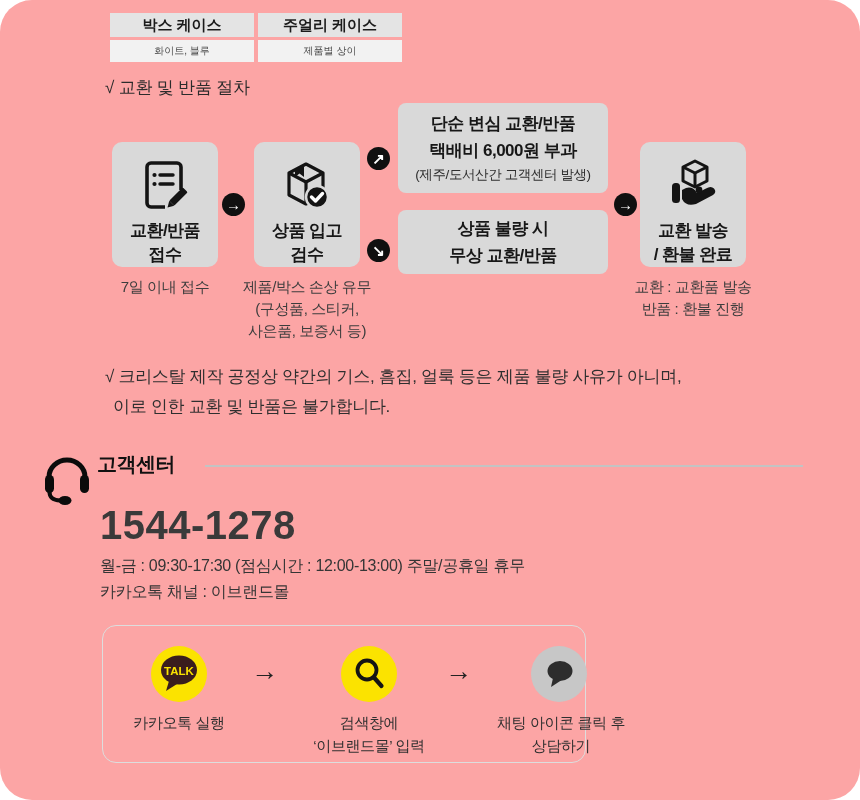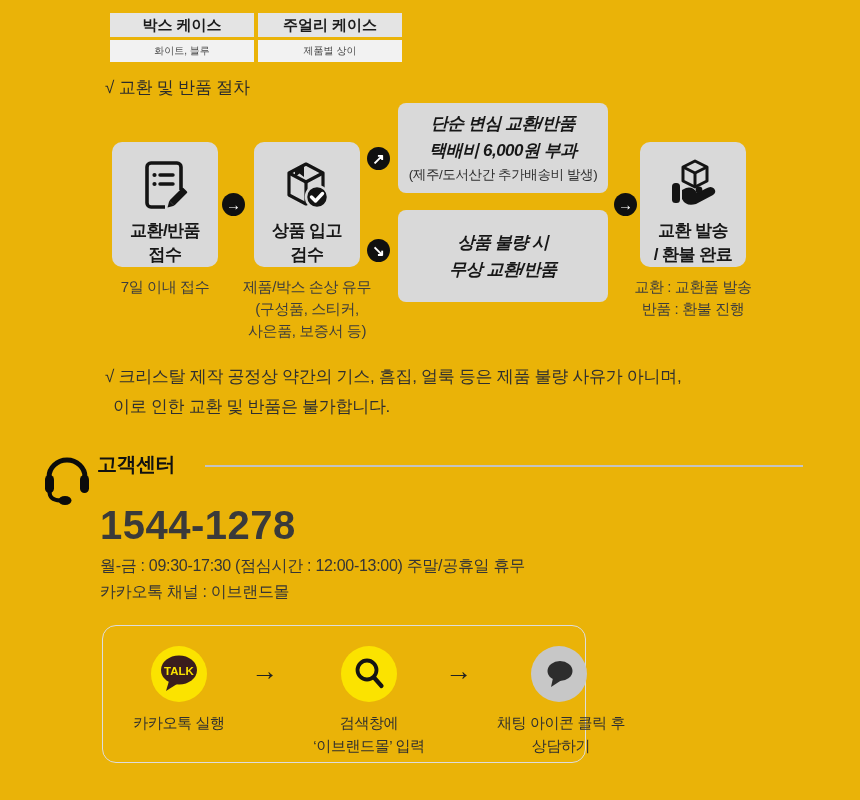--- a/index.html
+++ b/index.html
@@ -1,36 +1,36 @@
 <!DOCTYPE html>
 <html style="--box-gray: #d9d9d9; --kakao-yellow: #fbe300; --icon-black: #141414; --divider-gray: #c3c3c3;"><head>
 <meta charset="utf-8">
 <style>
   html,body{margin:0;padding:0;background:#fff;}
   body{width:860px;height:800px;font-family:"Liberation Sans",sans-serif;color:#333;}
-  .canvas{position:relative;width:860px;height:800px;background:#eab308;overflow:hidden;}
+  .canvas{position:relative;width:860px;height:800px;background:#fca5a5;overflow:hidden;border-radius:32px;}
 
   
   .spec-table{position:absolute;left:110px;top:13px;display:grid;grid-template-columns:144px 144px;gap:3px 4px;}
   .spec-cell{height:24px;display:flex;align-items:center;justify-content:center;}
   .spec-cell.hdr{background:#e4e4e4;font-weight:bold;font-size:15px;color:#1b1b1b;}
   .spec-cell.val{background:#f2f2f2;font-size:10px;color:#4a4a4a;height:22px;}
 
   .section-heading{position:absolute;left:105px;top:76px;font-size:17px;color:#2b2b2b;letter-spacing:-0.2px;}
 
   
   .step-box{position:absolute;width:106px;height:125px;background:var(--box-gray,#d9d9d9);border-radius:10px;
             display:flex;flex-direction:column;align-items:center;padding-top:10px;box-sizing:border-box;}
   .step-icon{height:68px;display:flex;align-items:center;justify-content:center;}
   .step-title{font-size:17px;font-weight:bold;color:#171717;text-align:center;line-height:24px;letter-spacing:-0.5px;}
   .step-caption{position:absolute;width:190px;text-align:center;font-size:15px;line-height:22px;color:#3d3d3d;letter-spacing:-0.4px;}
 
   .branch-box{position:absolute;left:398px;width:210px;background:var(--box-gray,#d9d9d9);border-radius:8px;
               display:flex;flex-direction:column;align-items:center;justify-content:center;text-align:center;}
-  .branch-line-bold{font-size:17px;font-weight:bold;color:#171717;line-height:27px;letter-spacing:-0.5px;font-style:italic;}
+  .branch-line-bold{font-size:17px;font-weight:bold;color:#171717;line-height:27px;letter-spacing:-0.5px;}
   .branch-line-small{font-size:13.5px;color:#2e2e2e;line-height:22px;letter-spacing:-0.4px;}
 
   .arrow-circle{position:absolute;width:23px;height:23px;background:#101010;border-radius:50%;
                 color:#fff;display:flex;align-items:center;justify-content:center;font-size:15px;font-weight:bold;line-height:1;}
 
   .notice-line{position:absolute;font-size:17px;color:#2f2f2f;letter-spacing:-0.3px;}
 
   
   .cc-title{position:absolute;left:97px;top:451px;font-size:20px;font-weight:bold;color:#111;letter-spacing:-0.5px;}
   .cc-divider{position:absolute;left:205px;top:465px;width:598px;height:2px;background:#c3c3c3;}
@@ -107,23 +107,23 @@
     <div>(구성품, 스티커,</div>
     <div>사은품, 보증서 등)</div>
   </div>
 
   <div class="arrow-circle" style="left:367px;top:147px;">↗</div>
   <div class="arrow-circle" style="left:367px;top:239px;">↘</div>
 
   <div class="branch-box" style="top:103px;height:90px;">
     <div class="branch-line-bold">단순 변심 교환/반품</div>
     <div class="branch-line-bold">택배비 6,000원 부과</div>
-    <div class="branch-line-small">(제주/도서산간 추가배송비 발생)</div>
-  </div>
-  <div class="branch-box" style="top:210px;height:92px;">
+    <div class="branch-line-small">(제주/도서산간 고객센터 발생)</div>
+  </div>
+  <div class="branch-box" style="top:210px;height:64px;">
     <div class="branch-line-bold">상품 불량 시</div>
     <div class="branch-line-bold">무상 교환/반품</div>
   </div>
 
   <div class="arrow-circle" style="left:614px;top:193px;">→</div>
 
   <div class="step-box" style="left:640px;top:142px;">
     <div class="step-icon">
       <svg width="56" height="58" viewBox="0 0 56 58">
         <path d="M30 4 L42 10 L42 24 L30 30 L18 24 L18 10 Z" fill="none" stroke="#141414" stroke-width="3" stroke-linejoin="round"></path>

